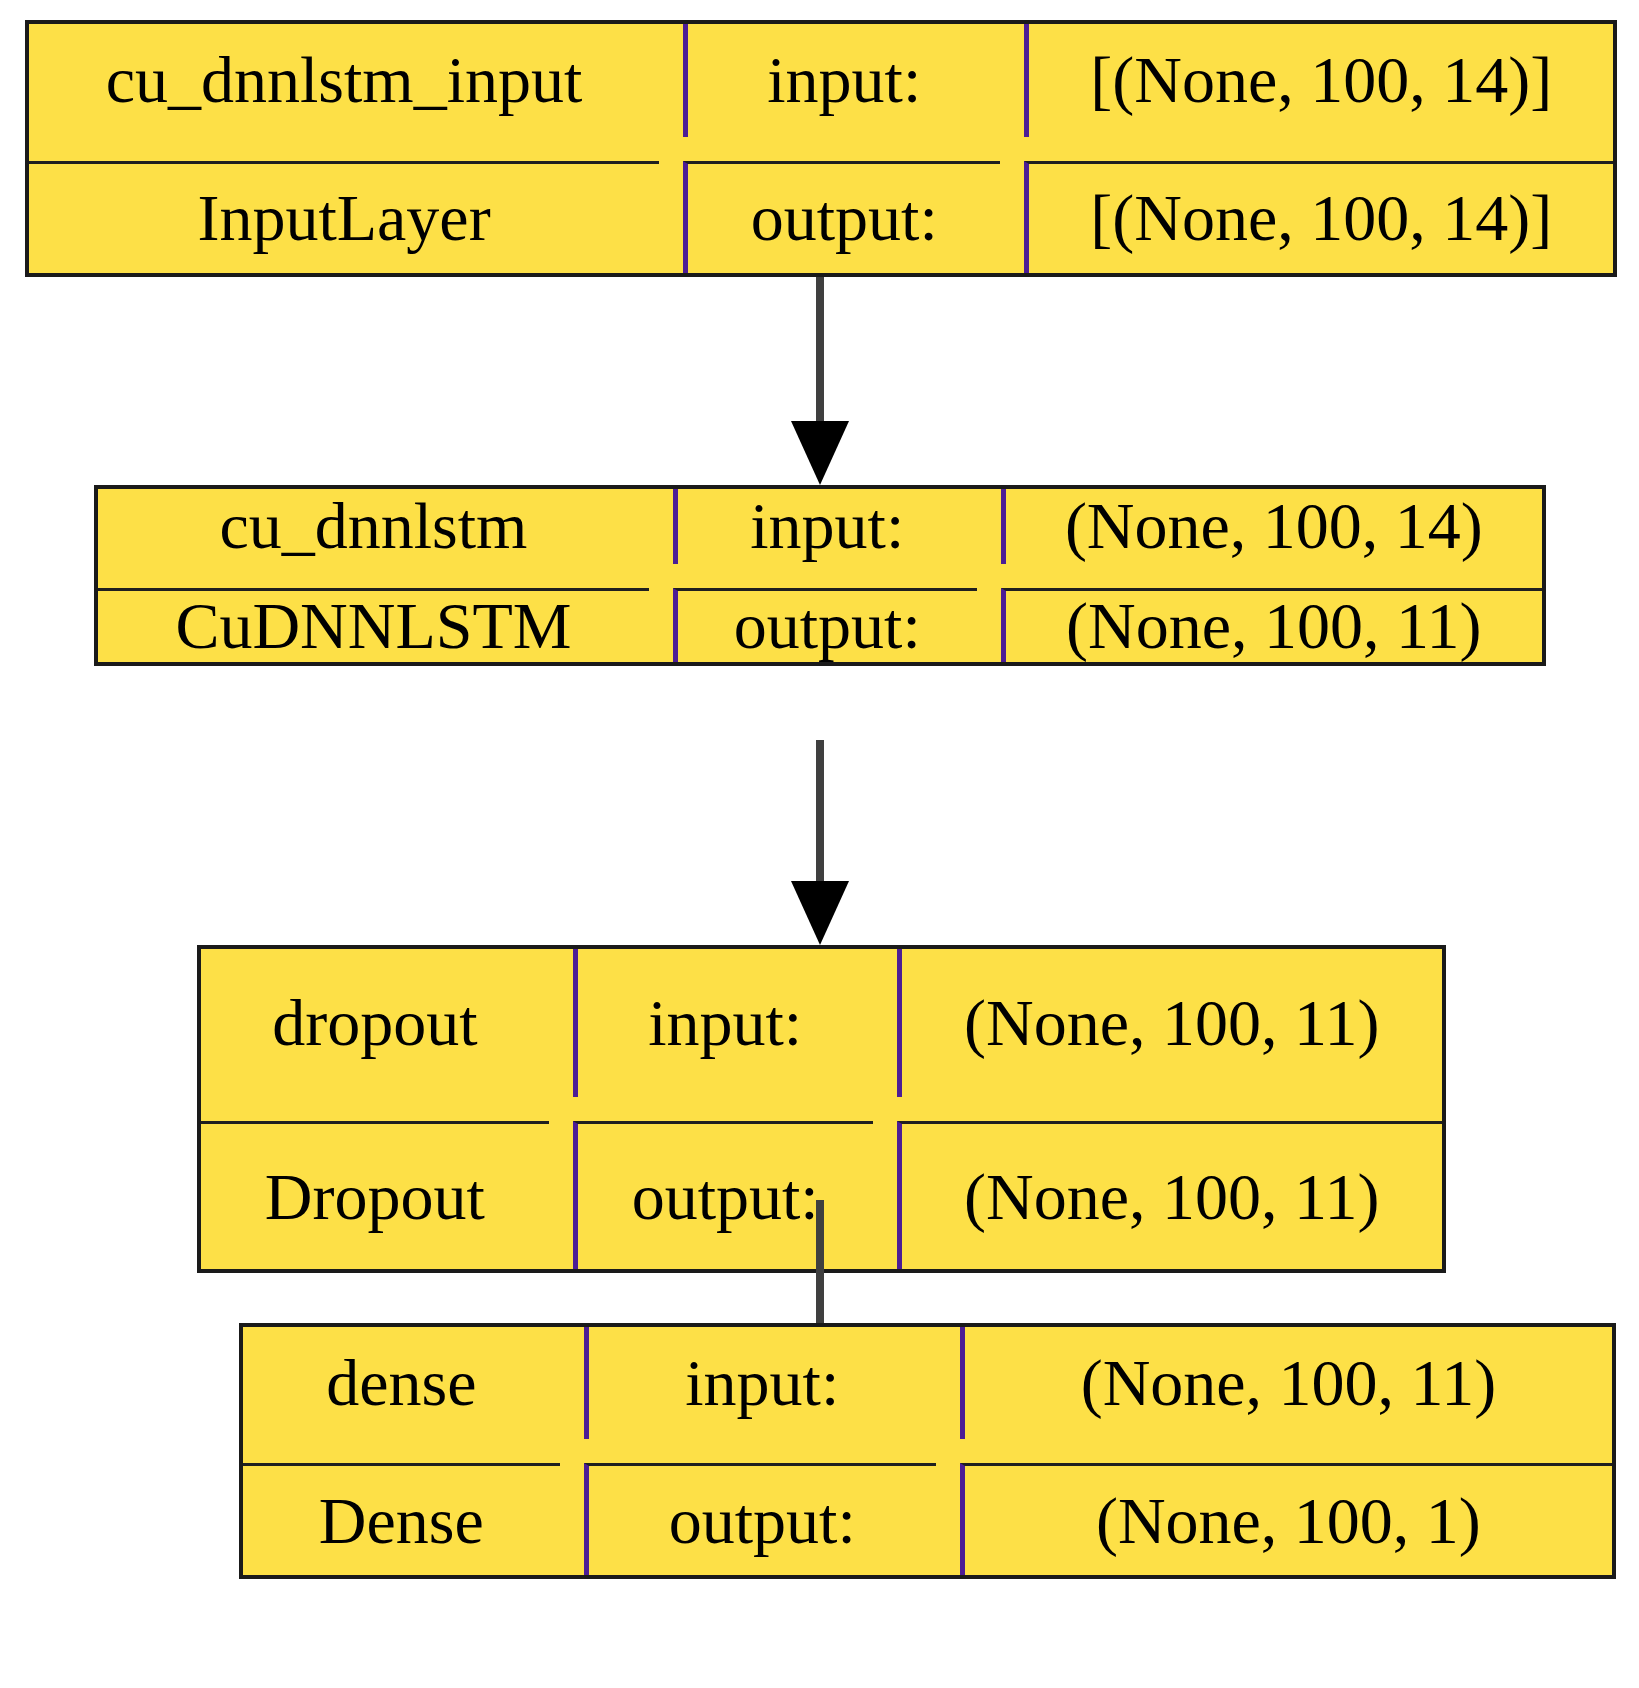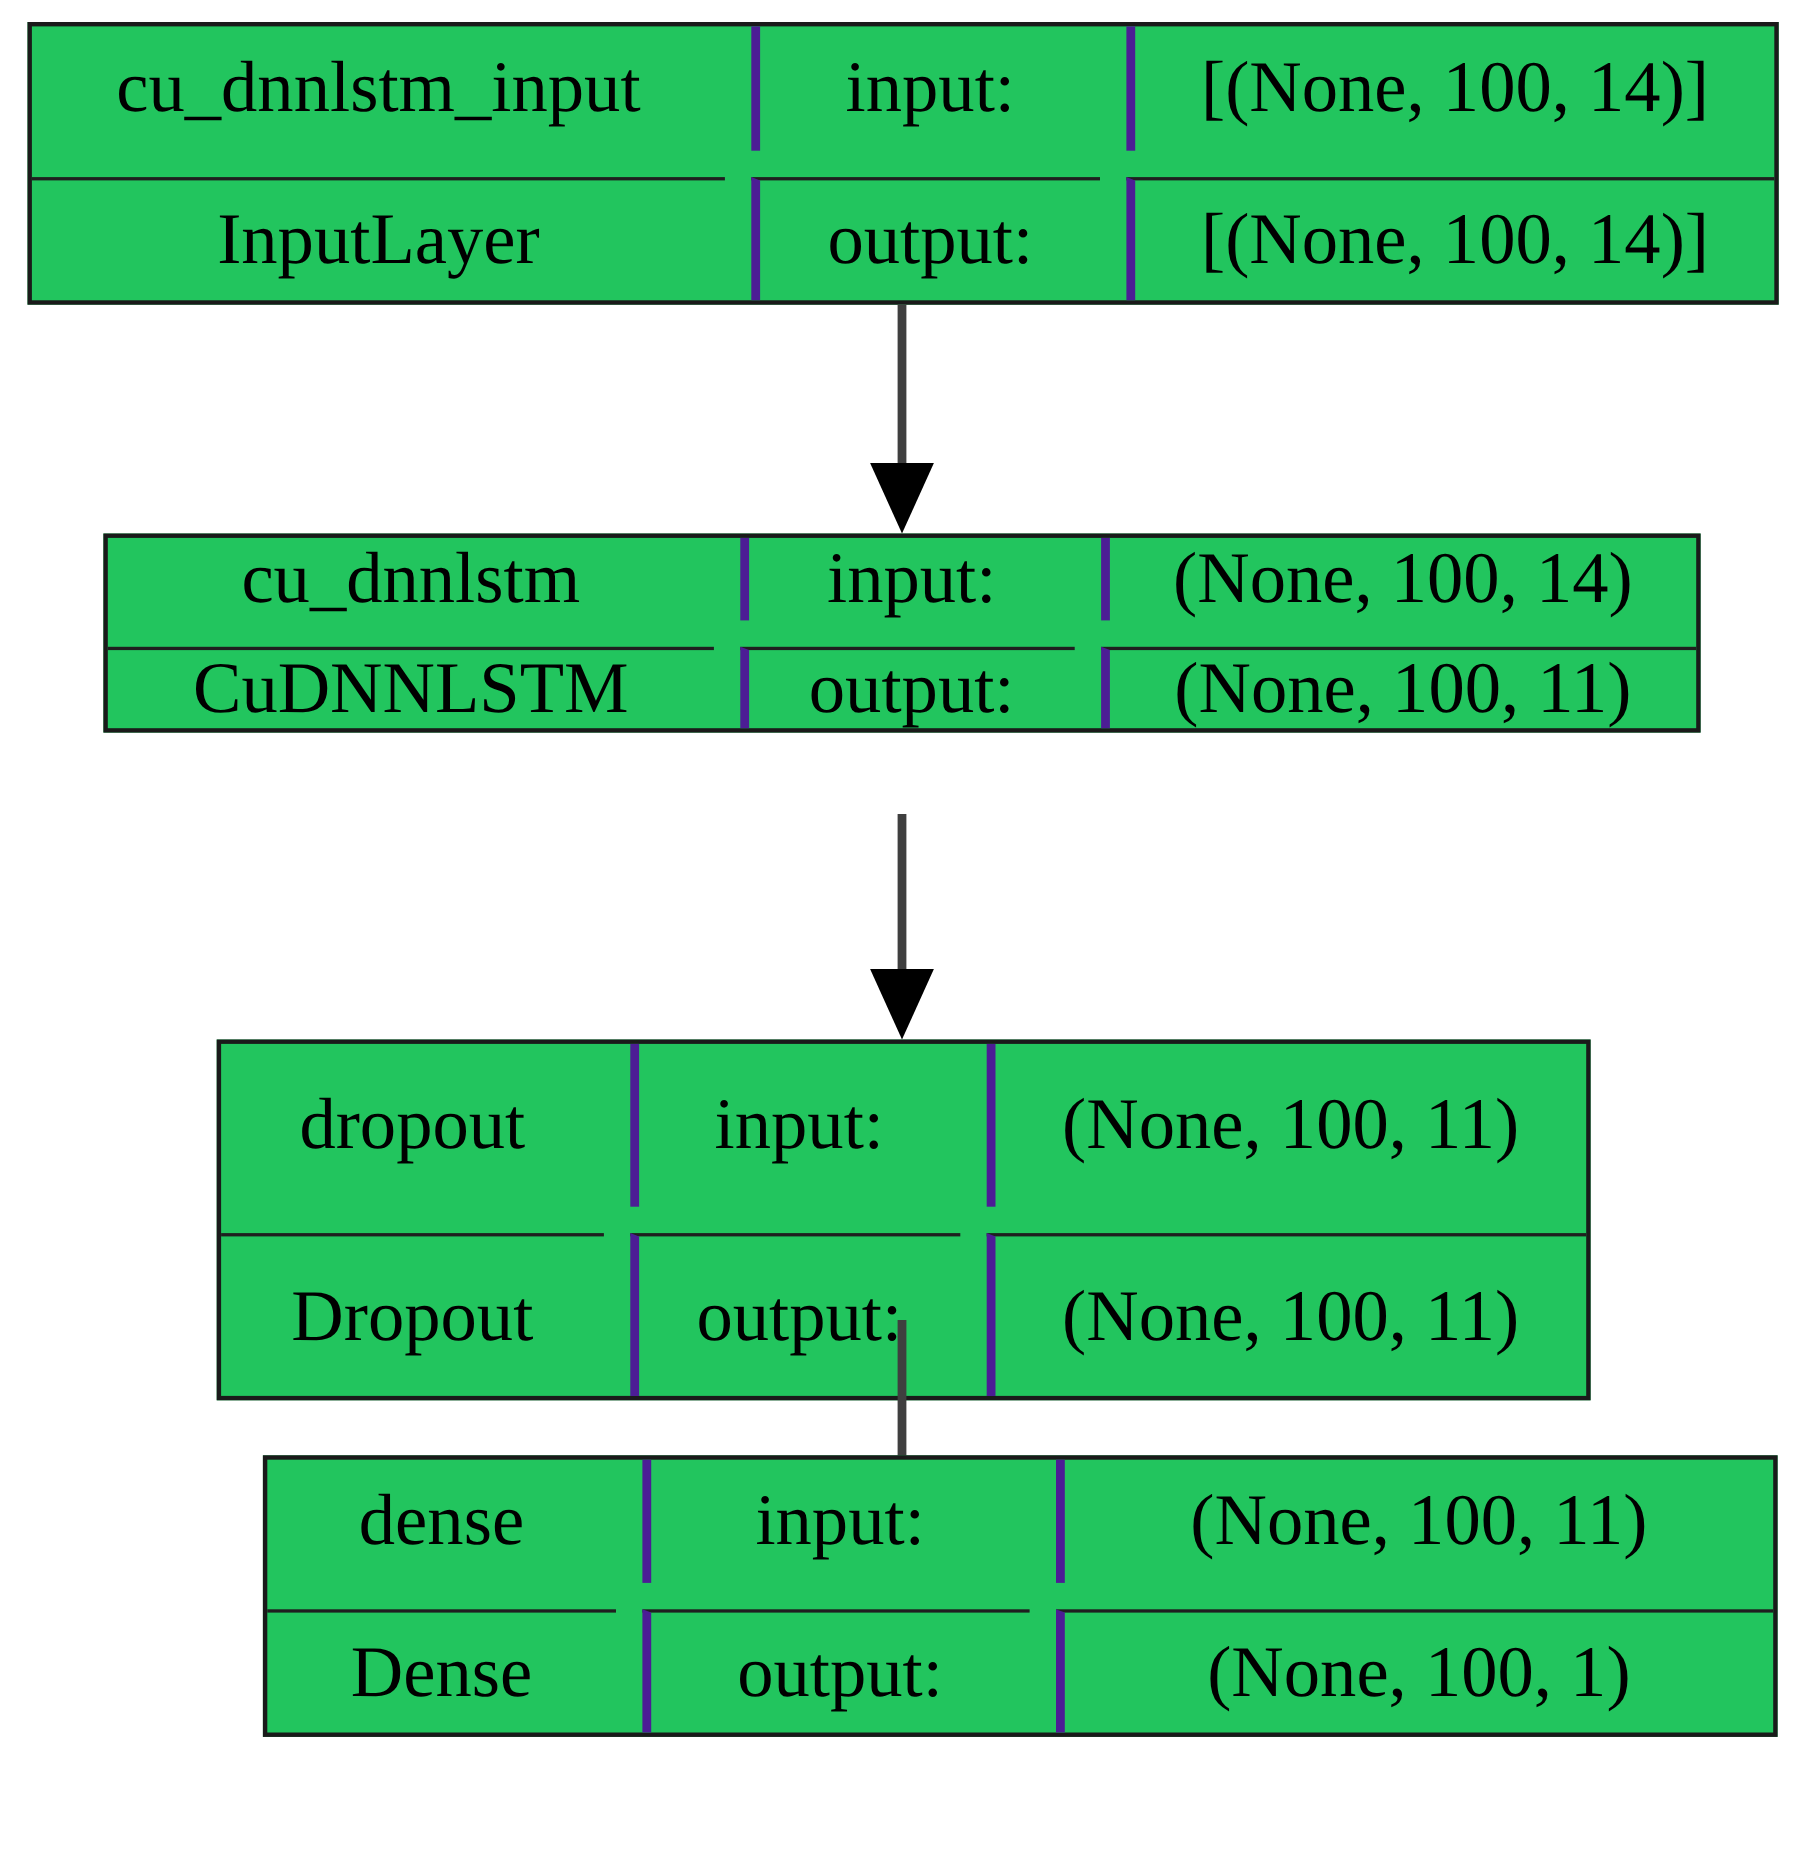--- a/index.html
+++ b/index.html
@@ -14,32 +14,32 @@
     height: 1688px;
     background: #ffffff;
     overflow: hidden;
   }
   .node {
     position: absolute;
     display: grid;
     grid-template-rows: 1fr 1fr;
     box-sizing: border-box;
     border: 4px solid #1a1a1a;
-    background: #22c55e;
+    background: #fde047;
     color: #000000;
     gap: 24px;
   }
   .cell {
     display: flex;
     align-items: center;
     justify-content: center;
     font-size: 66px;
     line-height: 1;
     color: #000000;
-    border-left: 8px solid #4c1d95;
+    border-left: 5px solid #4c1d95;
     border-top: 3px solid #1f1f1f;
     white-space: nowrap;
     overflow: hidden;
     padding: 0 10px;
     box-sizing: border-box;
   }
   .cell:nth-child(-n+3) { border-top: none; }
   .cell:nth-child(3n+1) { border-left: none; }
   .arrow {
     position: absolute;

